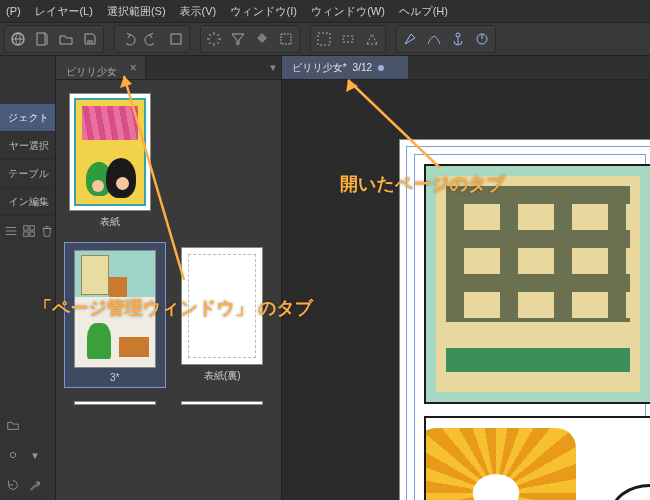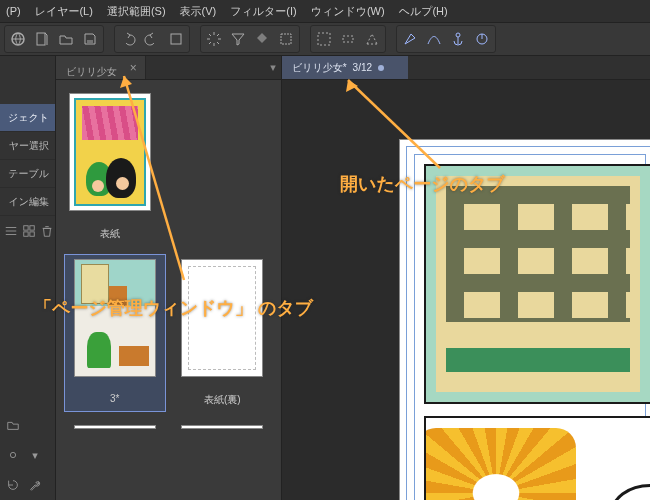--- a/index.html
+++ b/index.html
@@ -45,22 +45,22 @@
   .panel-tabs { height: 24px; background: #303030; display: flex;
     align-items: center; border-bottom: 1px solid #222; }
   .ptab { height: 100%; padding: 0 28px 0 10px; display: flex; align-items: flex-end;
     background: #3c3c3c; font-size: 10px; color: #aaa; position: relative;
     border-right: 1px solid #262626; }
   .ptab .x { position: absolute; right: 8px; top: 5px; color: #999; font-size: 12px; }
   .ptab-drop { margin-left: auto; width: 16px; height: 100%; display: flex;
     align-items: center; justify-content: center; color: #888; }
   .thumbs { flex: 1; overflow: hidden; padding: 8px; display: grid;
     grid-template-columns: 1fr 1fr; gap: 8px 6px; align-content: start; }
-  .thumb { display: flex; flex-direction: column; align-items: center; gap: 16px;
-    padding: 4px; border: 1px solid transparent; }
+  .thumb { display: flex; flex-direction: column; align-items: center; gap: 4px;
+    padding: 4px; border: 1px solid transparent; justify-content: flex-end; }
   .thumb.sel { border: 1px solid #7a94d8; background: #3f4a60; }
   .thumb .page { width: 82px; height: 118px; background: #fff; border: 1px solid #888;
     position: relative; overflow: hidden; }
   .thumb .label { font-size: 10px; color: #ccc; }
   
   .coverart { position:absolute; inset:4px; border:2px solid #2fa6b0; background: #f2d24a; }
   .coverart::before { content:""; position:absolute; left:6px; top:6px; right:6px;
     height:34px; background: repeating-linear-gradient(80deg,#e8719f 0 6px,#d94e87 6px 12px); }
   .coverart .h1 { position:absolute; left:10px; bottom:8px; width:26px; height:34px;
     background:#2f9a3e; border-radius:50% 50% 40% 40%; }
@@ -127,21 +127,21 @@
   .arrow polygon { fill: #ffae42; }
 </style>
 </head>
 <body>
 
 <div class="menubar">
   <span>(P)</span>
   <span>レイヤー(L)</span>
   <span>選択範囲(S)</span>
   <span>表示(V)</span>
-  <span>フィルター(I)</span>
+  <span>ウィンドウ(I)</span>
   <span>ウィンドウ(W)</span>
   <span>ヘルプ(H)</span>
 </div>
 
 <div class="toolbar">
   <div class="tgroup">
     <div class="tbtn">
         <svg viewBox="0 0 16 16">
           <circle cx="8" cy="8" r="6" fill="none" stroke="currentColor" stroke-width="1.5"></circle>
           <path d="M2 8h12M8 2c3 3 3 9 0 12M8 2c-3 3-3 9 0 12" stroke="currentColor" fill="none"></path>

